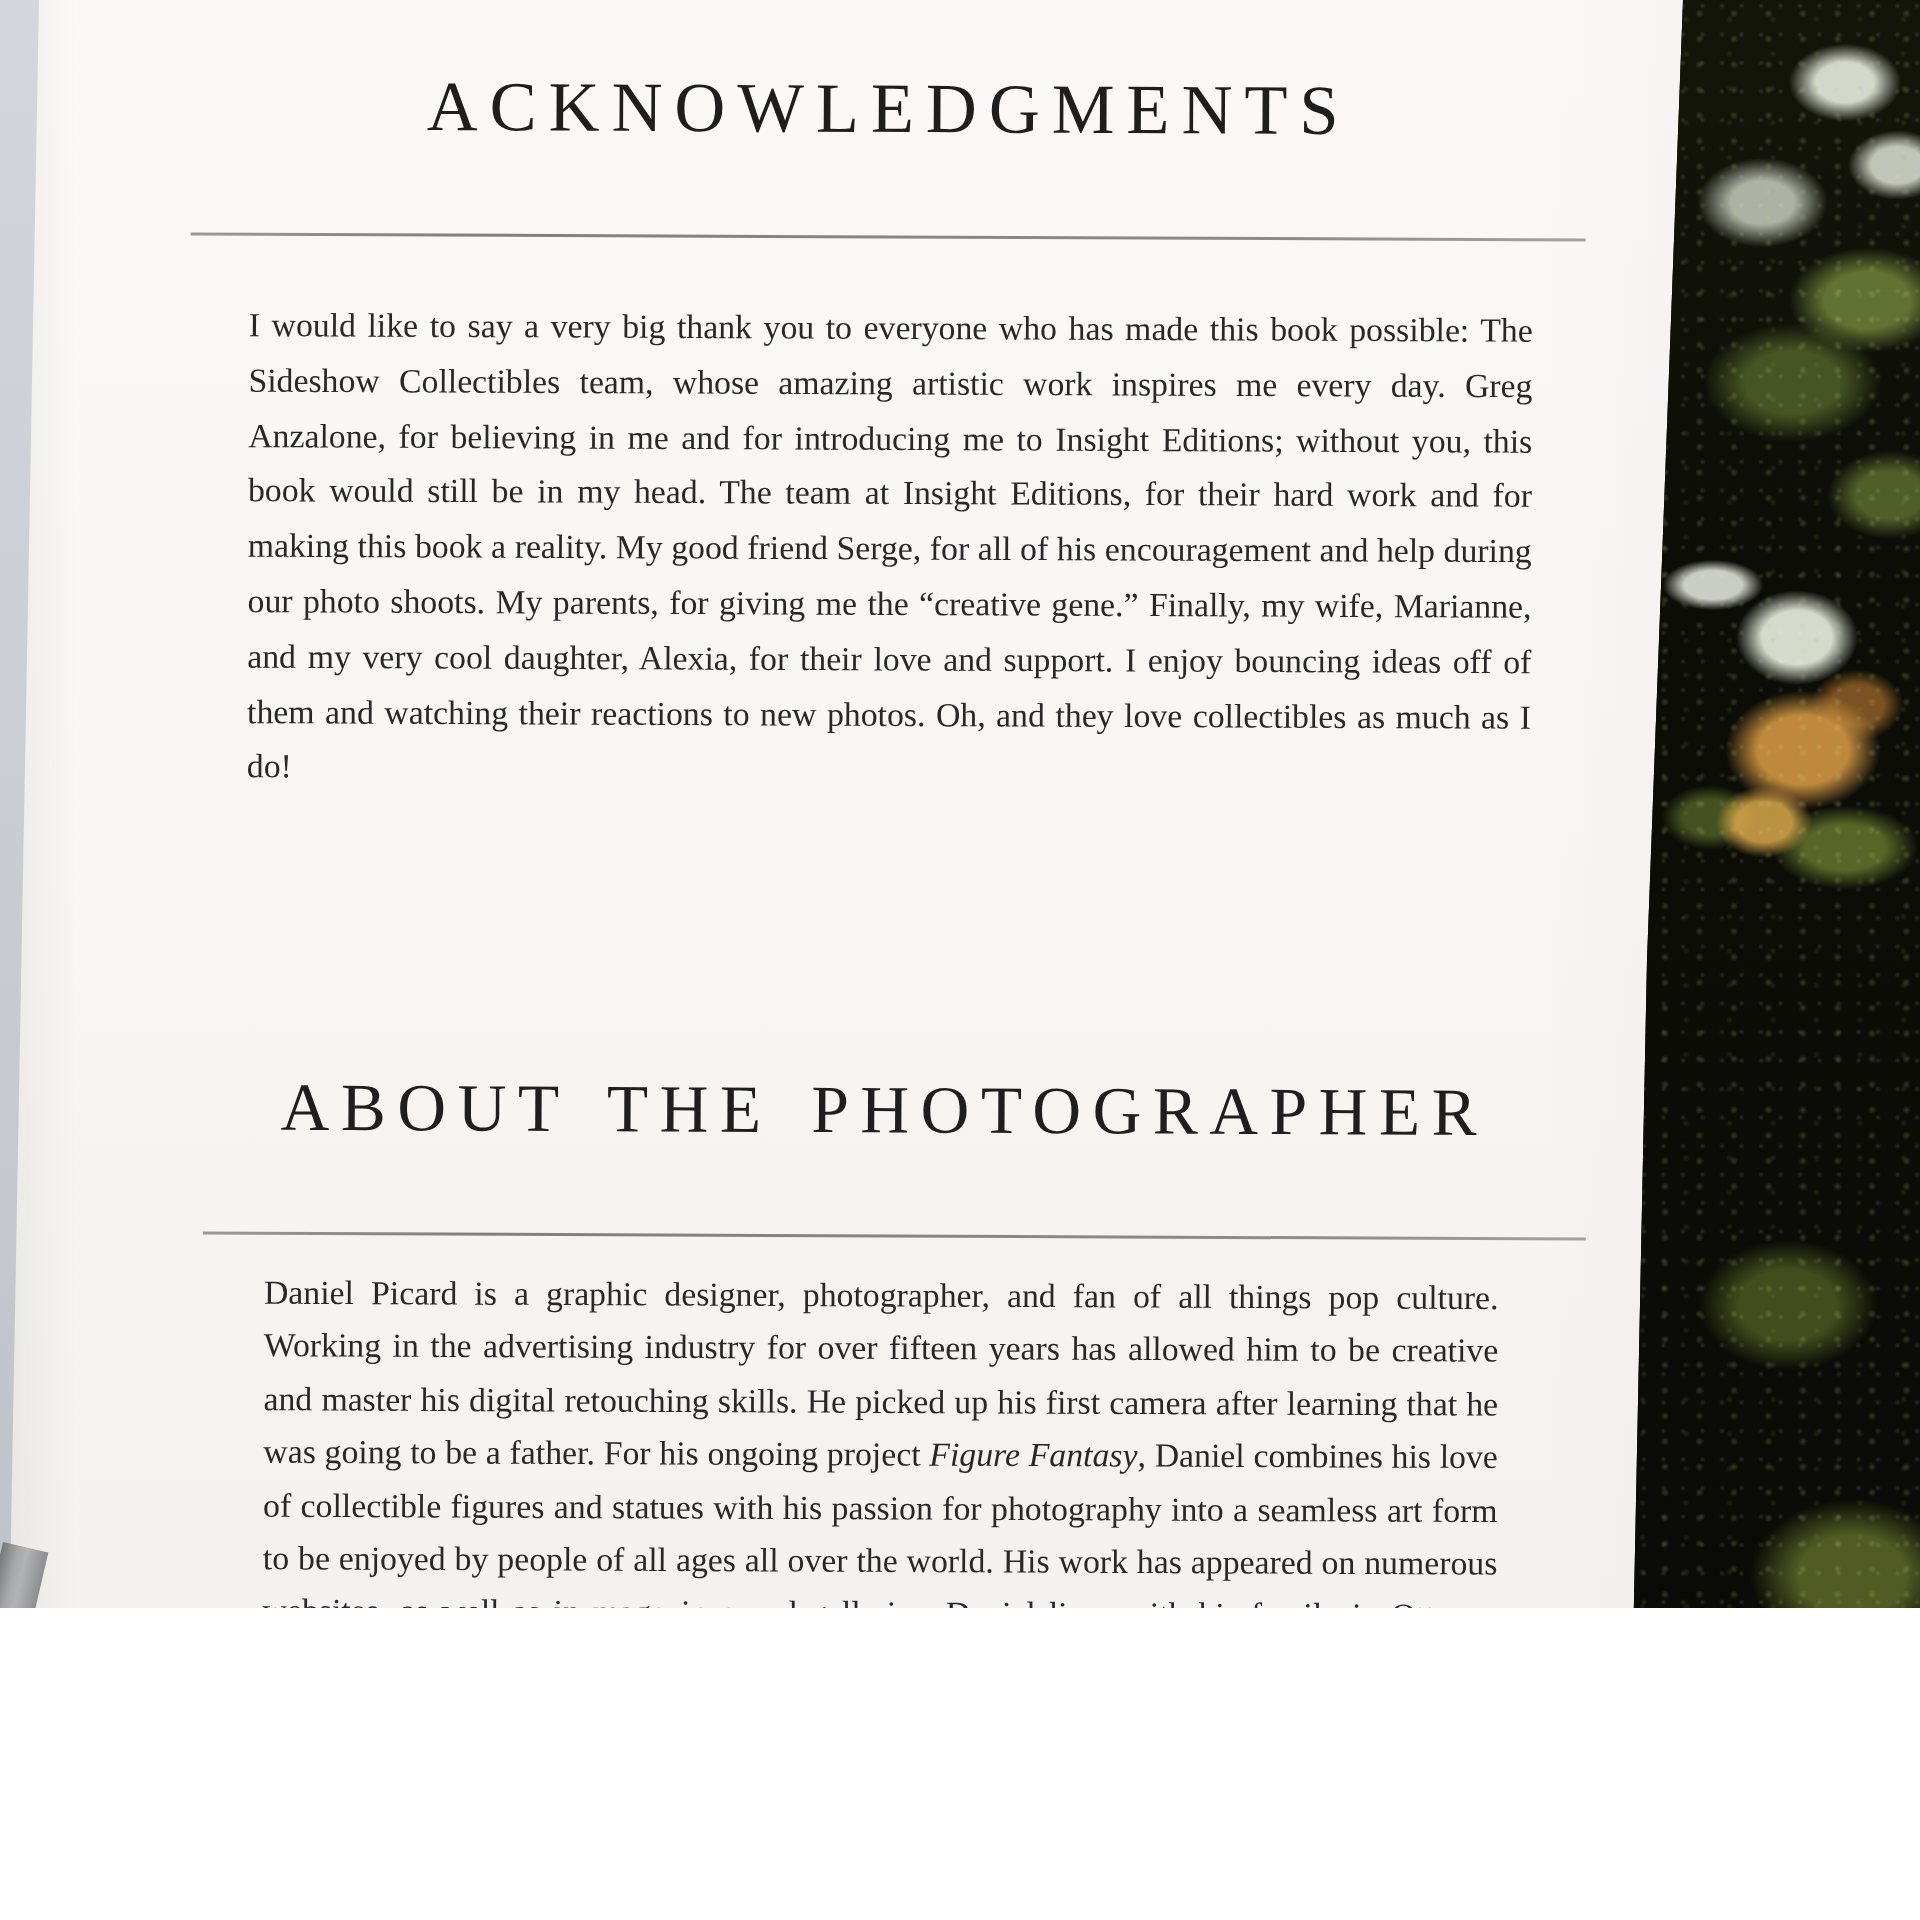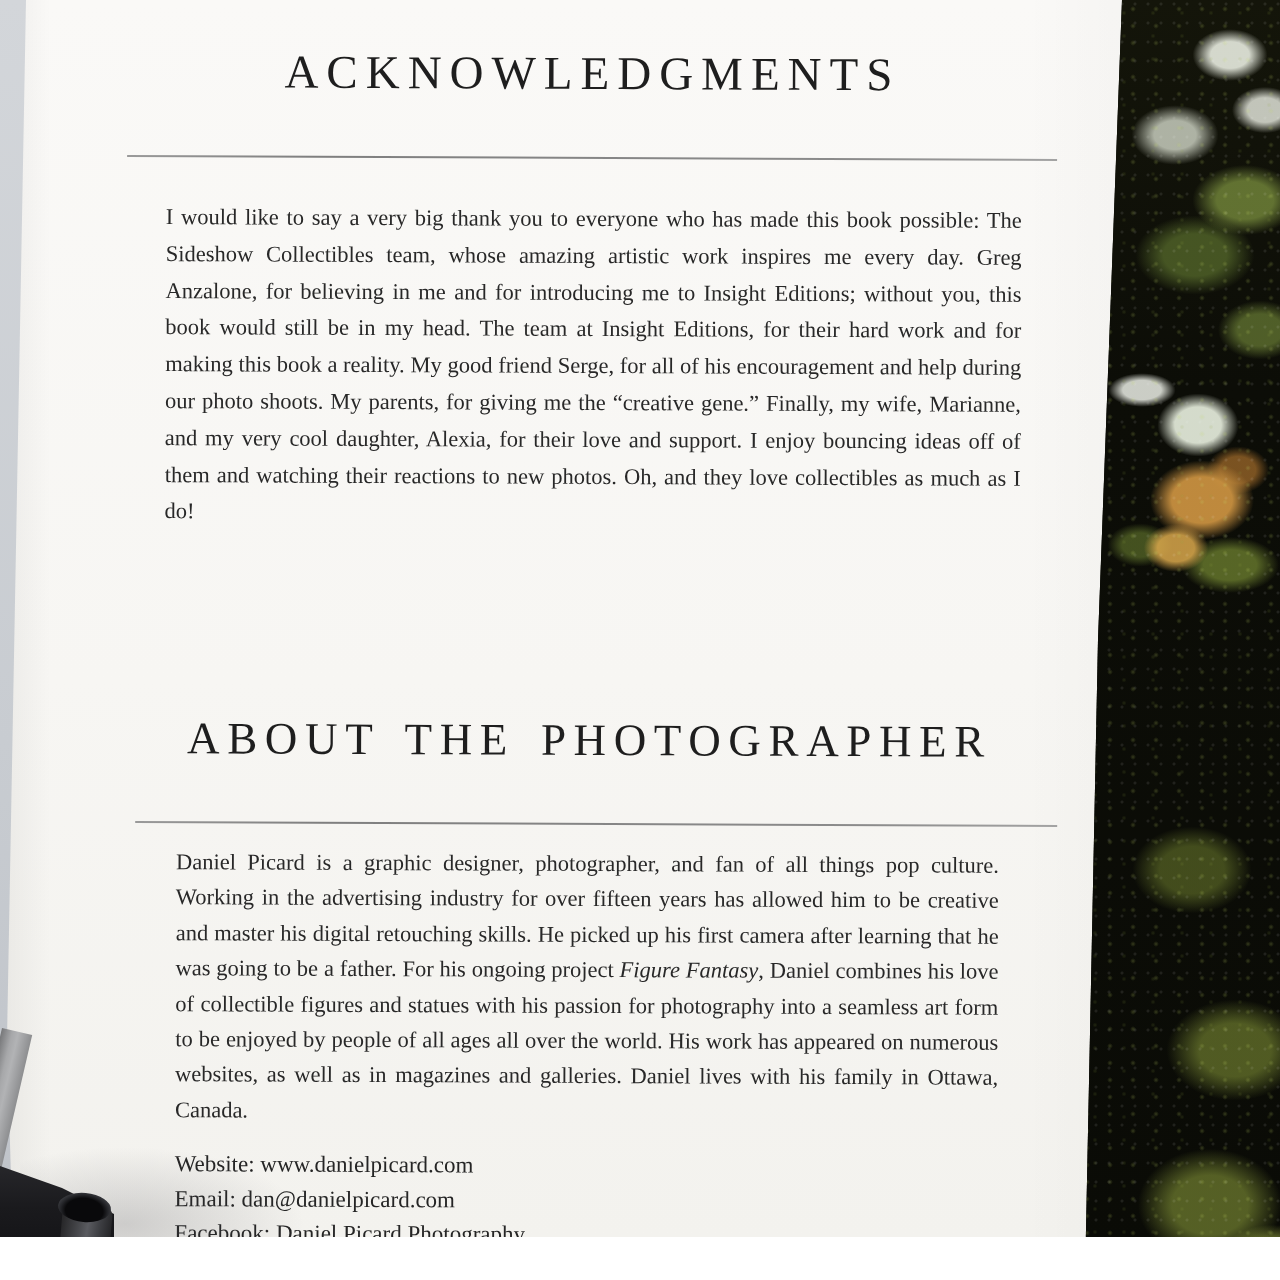--- a/index.html
+++ b/index.html
@@ -1,17 +1,17 @@
 <!DOCTYPE html>
 <html><head>
 <meta charset="utf-8">
 <style>
   html,body{margin:0;padding:0;}
   #scene{
-    position:relative; width:1280px; height:1237px; overflow:hidden;
+    position:relative; width:1280px; height:1072px; overflow:hidden;
     background:linear-gradient(180deg,#d3d6da 0%,#c8ccd1 60%,#bfc3c9 100%);
     font-family:"Liberation Serif","DejaVu Serif",serif;
   }
   
   .page{
     position:absolute; inset:0;
     background:
       linear-gradient(90deg, rgba(0,0,0,.05) 0, rgba(0,0,0,0) 4%),
       linear-gradient(90deg, rgba(0,0,0,0) 80%, rgba(0,0,0,.03) 93%, rgba(0,0,0,.07) 100%),
       linear-gradient(180deg,#faf9f7 0%, #f7f6f3 55%, #f3f2ee 100%);

